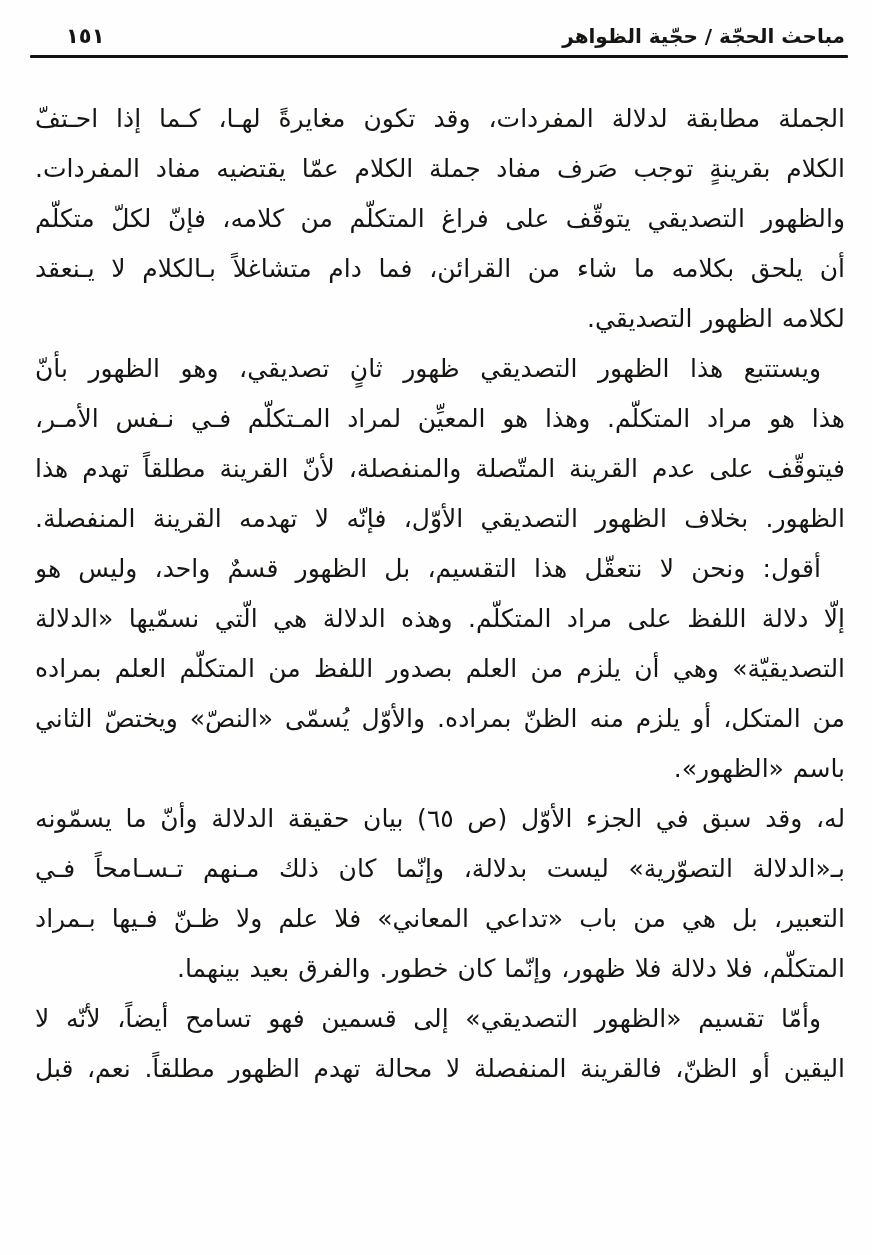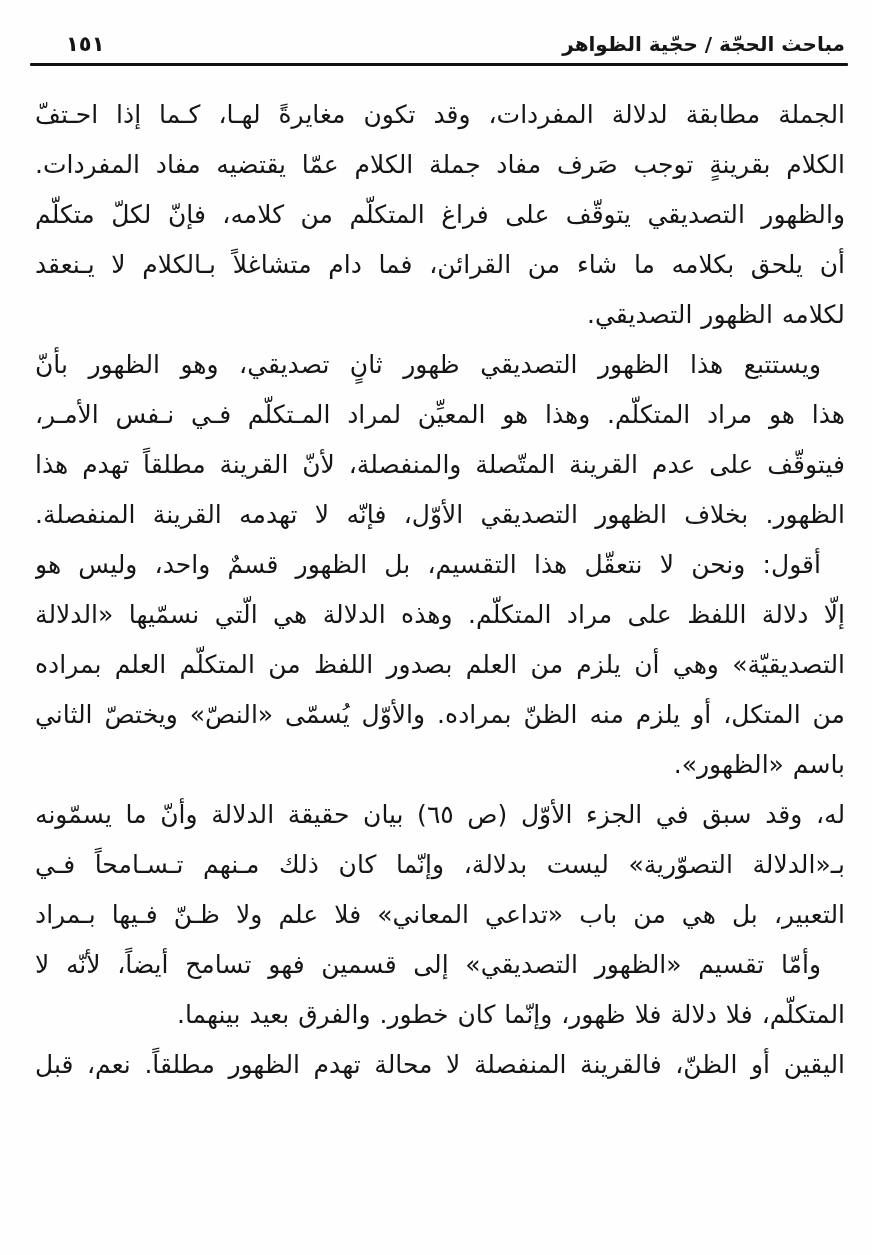--- a/index.html
+++ b/index.html
@@ -26,30 +26,29 @@
     font-size: 20px;
     font-weight: bold;
     letter-spacing: 0.2px;
     white-space: nowrap;
   }
   .page-number {
     font-size: 21px;
     font-weight: bold;
     direction: ltr;
     letter-spacing: 2px;
-    margin-top: 8px;
   }
   .rule {
     height: 3px;
     background: #121212;
     margin: 7px 24px 0 30px;
     border-radius: 1px;
   }
   .body {
-    padding: 24px 27px 0 35px;
+    padding: 36px 27px 0 35px;
   }
   .line {
     height: 50px;
     line-height: 50px;
     font-size: 25px;
     overflow: hidden;
     text-align: justify;
     text-align-last: justify;
     word-spacing: 1px;
   }
@@ -84,18 +83,18 @@
     <div class="line">فيتوقّف على عدم القرينة المتّصلة والمنفصلة، لأنّ القرينة مطلقاً تهدم هذا</div>
     <div class="line">الظهور. بخلاف الظهور التصديقي الأوّل، فإنّه لا تهدمه القرينة المنفصلة.</div>
     <div class="line ind">أقول: ونحن لا نتعقّل هذا التقسيم، بل الظهور قسمٌ واحد، وليس هو</div>
     <div class="line">إلّا دلالة اللفظ على مراد المتكلّم. وهذه الدلالة هي الّتي نسمّيها «الدلالة</div>
     <div class="line">التصديقيّة» وهي أن يلزم من العلم بصدور اللفظ من المتكلّم العلم بمراده</div>
     <div class="line">من المتكل، أو يلزم منه الظنّ بمراده. والأوّل يُسمّى «النصّ» ويختصّ الثاني</div>
     <div class="line end">باسم «الظهور».</div>
     <div class="line">له، وقد سبق في الجزء الأوّل (ص ٦٥) بيان حقيقة الدلالة وأنّ ما يسمّونه</div>
     <div class="line">بـ«الدلالة التصوّرية» ليست بدلالة، وإنّما كان ذلك مـنهم تـسـامحاً فـي</div>
     <div class="line">التعبير، بل هي من باب «تداعي المعاني» فلا علم ولا ظـنّ فـيها بـمراد</div>
+    <div class="line end">المتكلّم، فلا دلالة فلا ظهور، وإنّما كان خطور. والفرق بعيد بينهما.</div>
     <div class="line ind">وأمّا تقسيم «الظهور التصديقي» إلى قسمين فهو تسامح أيضاً، لأنّه لا</div>
-    <div class="line end">المتكلّم، فلا دلالة فلا ظهور، وإنّما كان خطور. والفرق بعيد بينهما.</div>
     <div class="line">اليقين أو الظنّ، فالقرينة المنفصلة لا محالة تهدم الظهور مطلقاً. نعم، قبل</div>
   </div>
 
 </div>
 
 </body></html>

